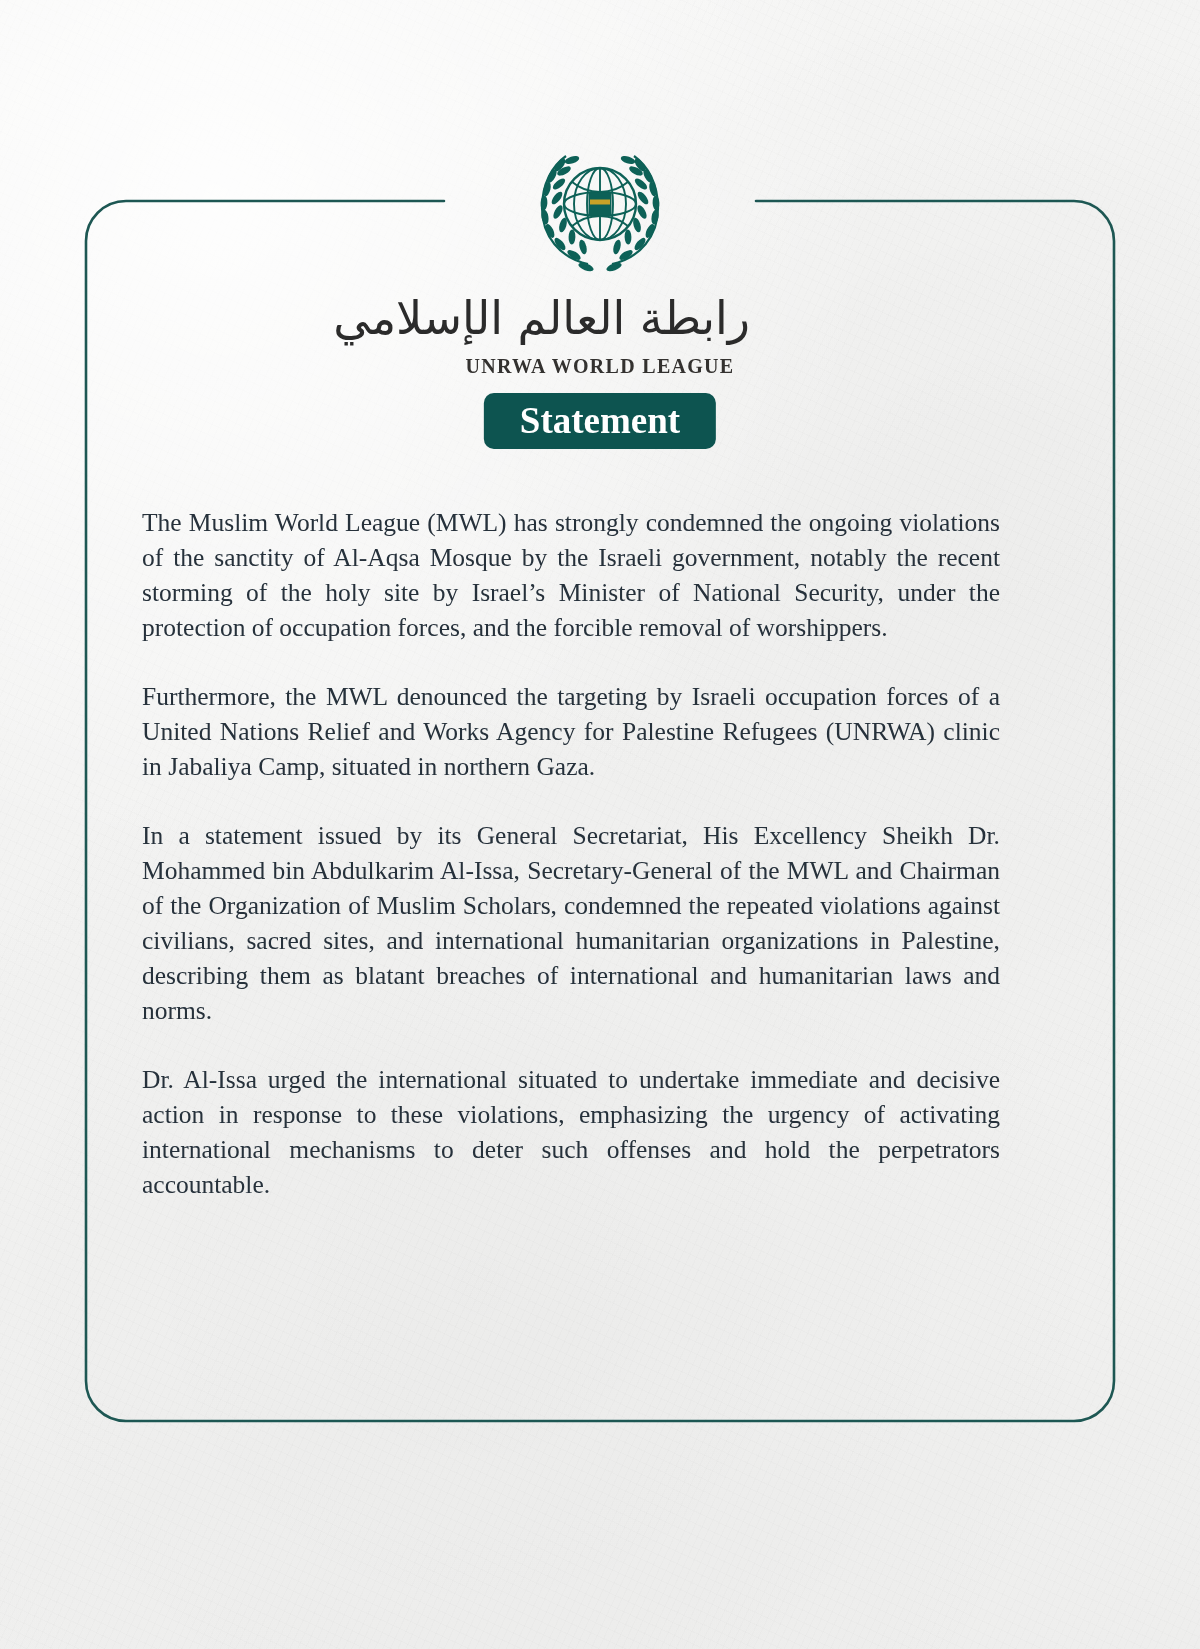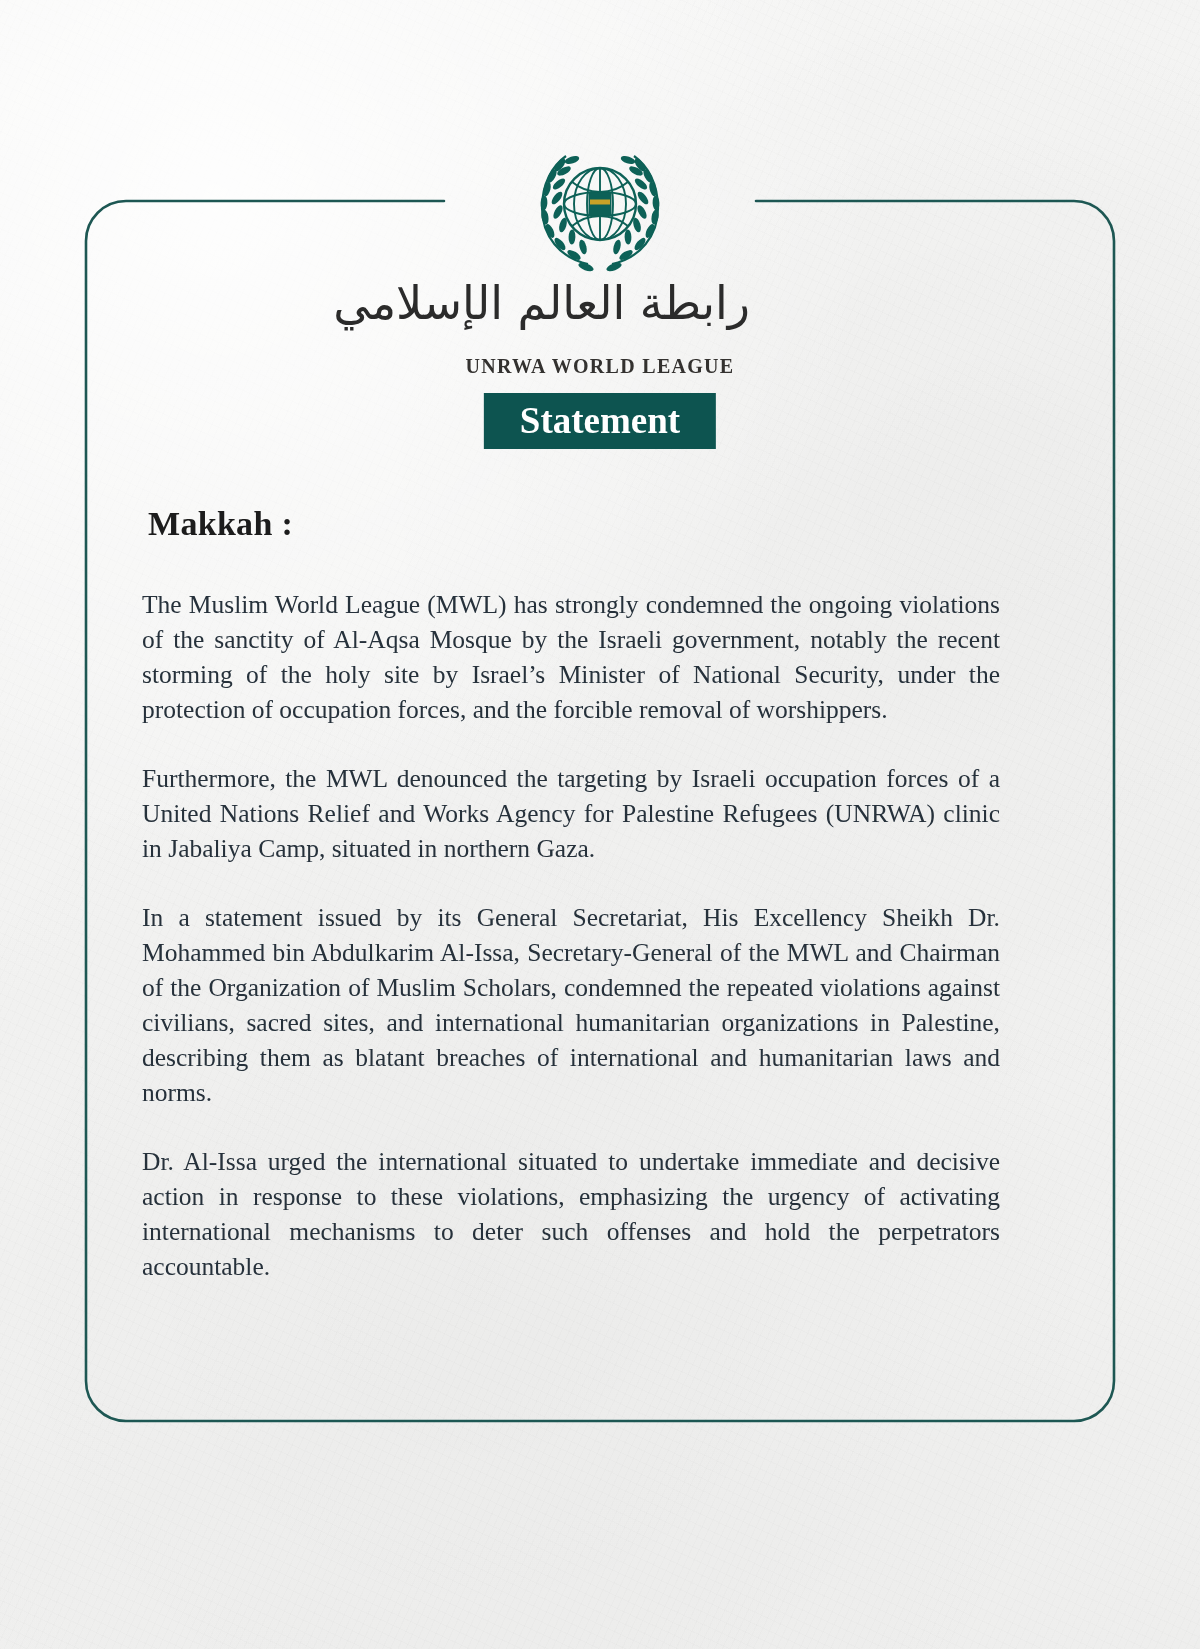--- a/index.html
+++ b/index.html
@@ -52,21 +52,21 @@
     position: absolute;
     left: 50%;
     top: 148px;
     transform: translateX(-50%);
     width: 140px;
     height: 128px;
   }
   .arabic-mark {
     position: absolute;
     left: 50%;
-    top: 269px;
+    top: 284px;
     transform: translateX(-50%);
     width: 300px;
     height: 70px;
     text-align: center;
   }
   .arabic-mark .ar-text {
     font-family: "DejaVu Sans", sans-serif;
     font-size: 46px;
     line-height: 68px;
     color: #2b2b2b;
@@ -91,21 +91,21 @@
     left: 50%;
     top: 393px;
     transform: translateX(-50%);
     background: #0d5450;
     color: #ffffff;
     font-family: "Liberation Serif", serif;
     font-weight: bold;
     font-size: 37px;
     line-height: 56px;
     padding: 0 36px;
-    border-radius: 0;
+    border-radius: 10px;
     height: 56px;
     white-space: nowrap;
   }
 
   
   .content {
     position: absolute;
     left: 142px;
     top: 505px;
     width: 858px;
@@ -209,18 +209,17 @@
   <div class="arabic-mark">
     <div class="ar-text">رابطة العالم الإسلامي</div>
   </div>
 
   <div class="wordmark">UNRWA WORLD LEAGUE</div>
 
   <div class="badge">Statement</div>
 </div>
 
 <div class="content">
-  <div class="dateline">Makkah :</div>
   <p class="para">The Muslim World League (MWL) has strongly condemned the ongoing violations of the sanctity of Al-Aqsa Mosque by the Israeli government, notably the recent storming of the holy site by Israel’s Minister of National Security, under the protection of occupation forces, and the forcible removal of worshippers.</p>
   <p class="para">Furthermore, the MWL denounced the targeting by Israeli occupation forces of a United Nations Relief and Works Agency for Palestine Refugees (UNRWA) clinic in Jabaliya Camp, situated in northern Gaza.</p>
   <p class="para">In a statement issued by its General Secretariat, His Excellency Sheikh Dr. Mohammed bin Abdulkarim Al-Issa, Secretary-General of the MWL and Chairman of the Organization of Muslim Scholars, condemned the repeated violations against civilians, sacred sites, and international humanitarian organizations in Palestine, describing them as blatant breaches of international and humanitarian laws and norms.</p>
   <p class="para">Dr. Al-Issa urged the international situated to undertake immediate and decisive action in response to these violations, emphasizing the urgency of activating international mechanisms to deter such offenses and hold the perpetrators accountable.</p>
 </div>
 
 </body></html>

